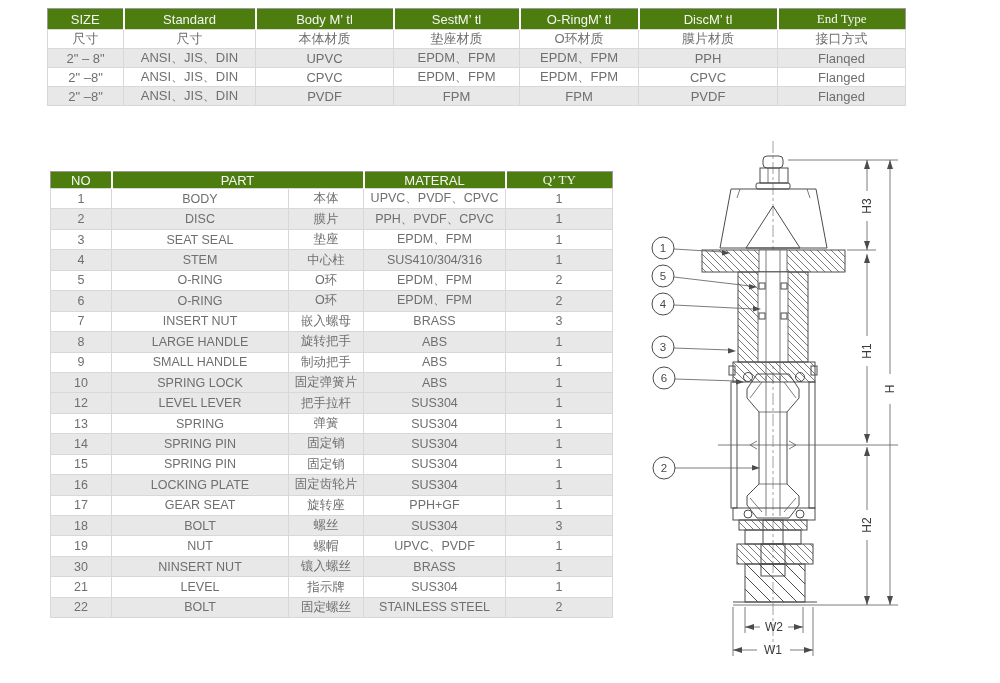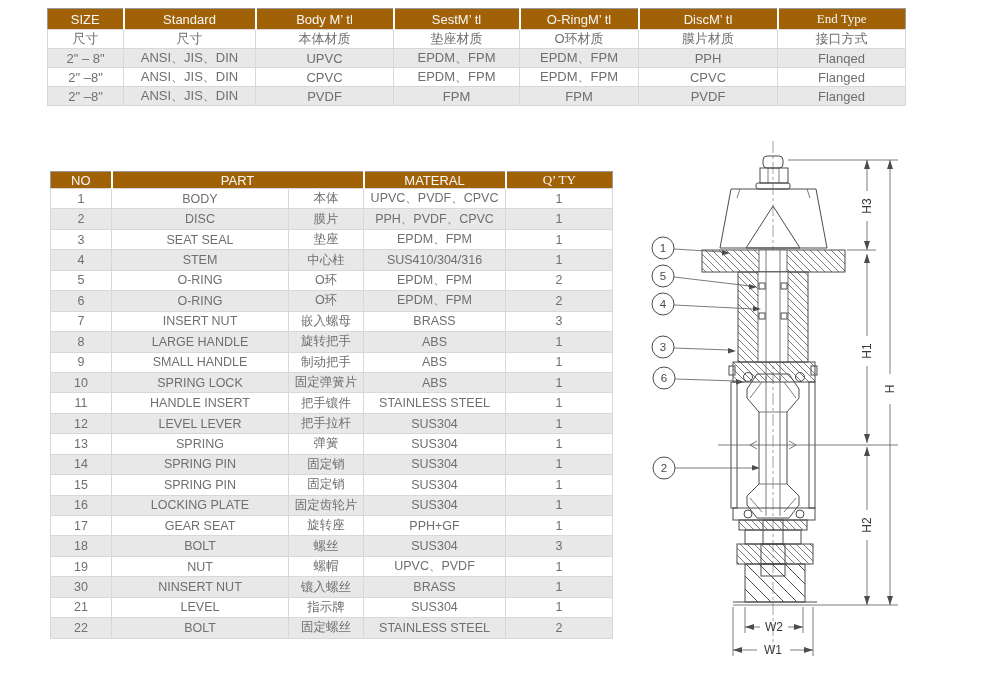--- a/index.html
+++ b/index.html
@@ -9,21 +9,21 @@
     font-family:"Liberation Sans","DejaVu Sans",sans-serif;
   }
   table{border-collapse:collapse;table-layout:fixed;position:absolute;}
   td,th{
     border:1px solid #d8d8d8;
     text-align:center;vertical-align:middle;
     color:#6f6f6f;font-size:13px;font-weight:400;
     padding:0;overflow:hidden;white-space:nowrap;
   }
   thead th{
-    background:#a16207;color:#f7f7f7;
+    background:#4d7c0f;color:#f7f7f7;
     border-right:2px solid #ffffff;border-top:1px solid #9a9a9a;
   }
   thead th:first-child{border-left:1px solid #9a9a9a;}
   thead th:last-child{border-right:1px solid #9a9a9a;font-family:Liberation Serif, serif;}
   #spec-table{left:47px;top:8px;width:858px;}
   #spec-table thead tr{height:21px;}
   #spec-table tr{height:16px;}
   #parts-table{left:50px;top:171px;width:562px;}
   #parts-table thead tr{height:14px;}
   #parts-table tbody tr{height:20.45px;}
@@ -180,27 +180,20 @@
         <td>ABS</td>
         <td>1</td>
       </tr>
       <tr class="alt">
         <td>10</td>
         <td>SPRING LOCK</td>
         <td>固定弹簧片</td>
         <td>ABS</td>
         <td>1</td>
       </tr>
-      <tr>
-        <td>11</td>
-        <td>HANDLE INSERT</td>
-        <td>把手镶件</td>
-        <td>STAINLESS STEEL</td>
-        <td>1</td>
-      </tr>
       <tr class="alt">
         <td>12</td>
         <td>LEVEL LEVER</td>
         <td>把手拉杆</td>
         <td>SUS304</td>
         <td>1</td>
       </tr>
       <tr>
         <td>13</td>
         <td>SPRING</td>

